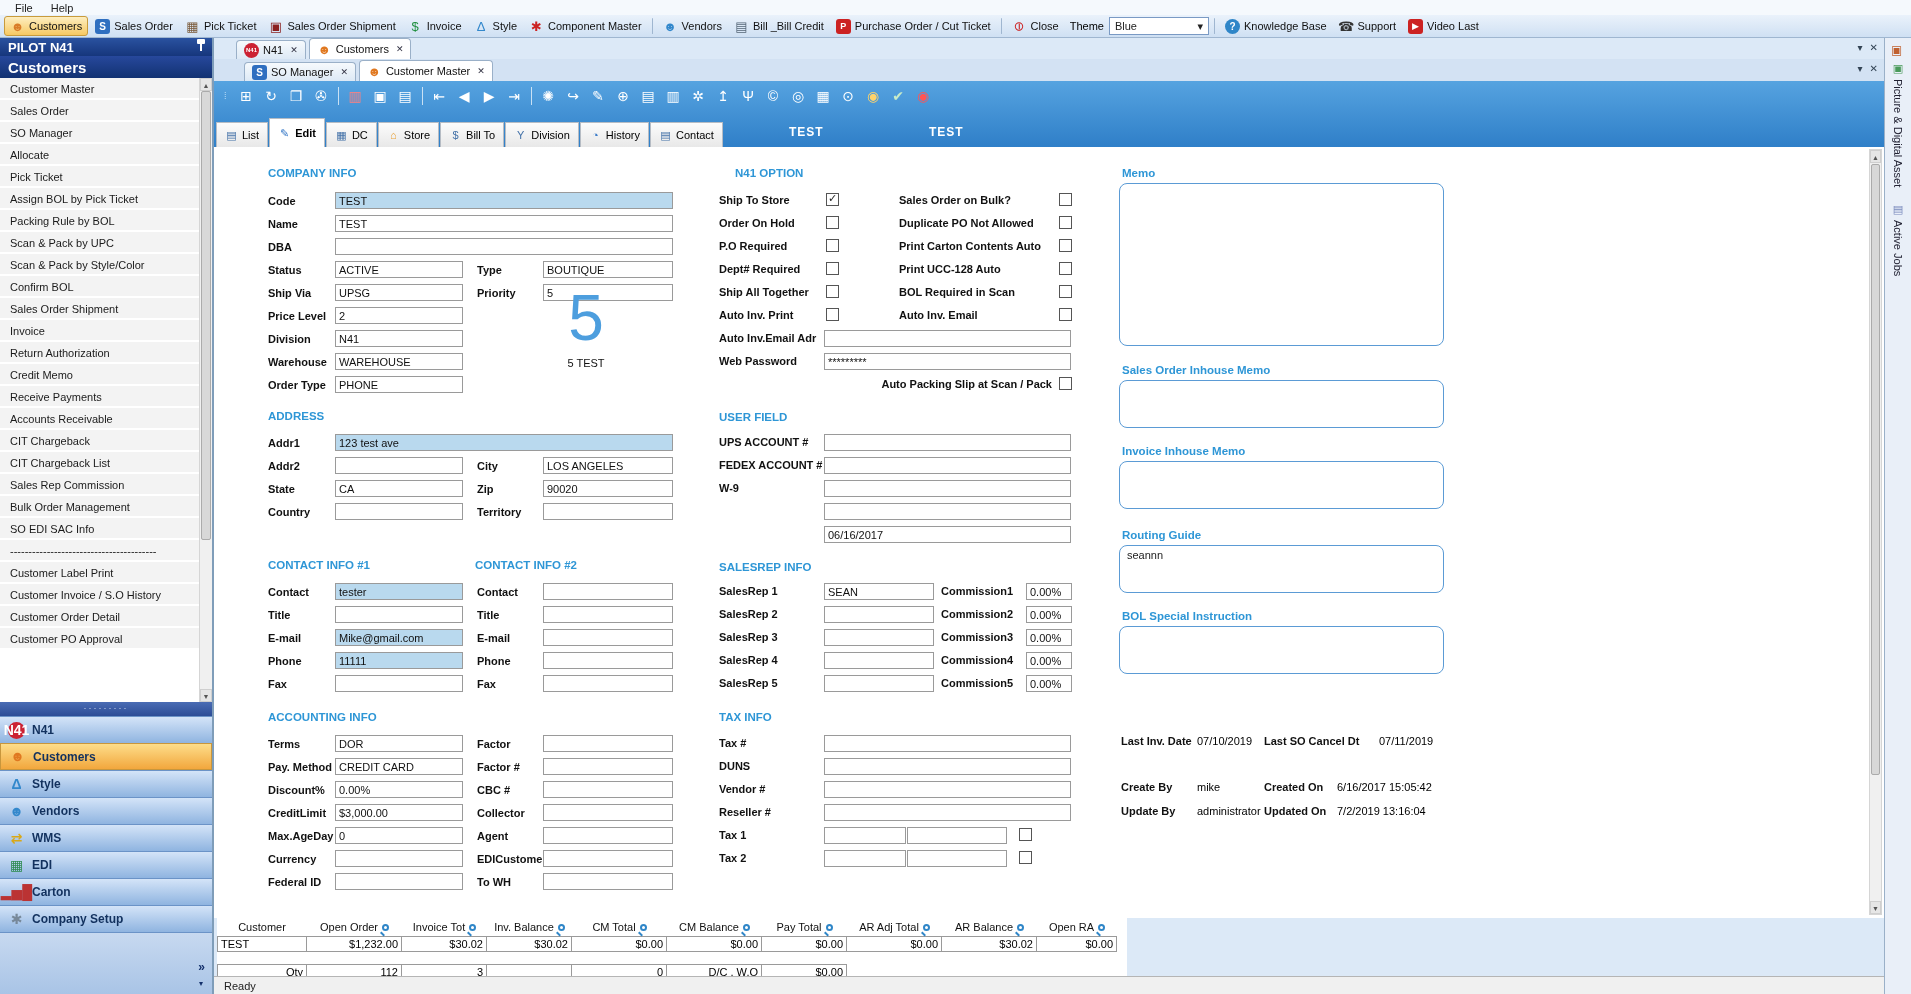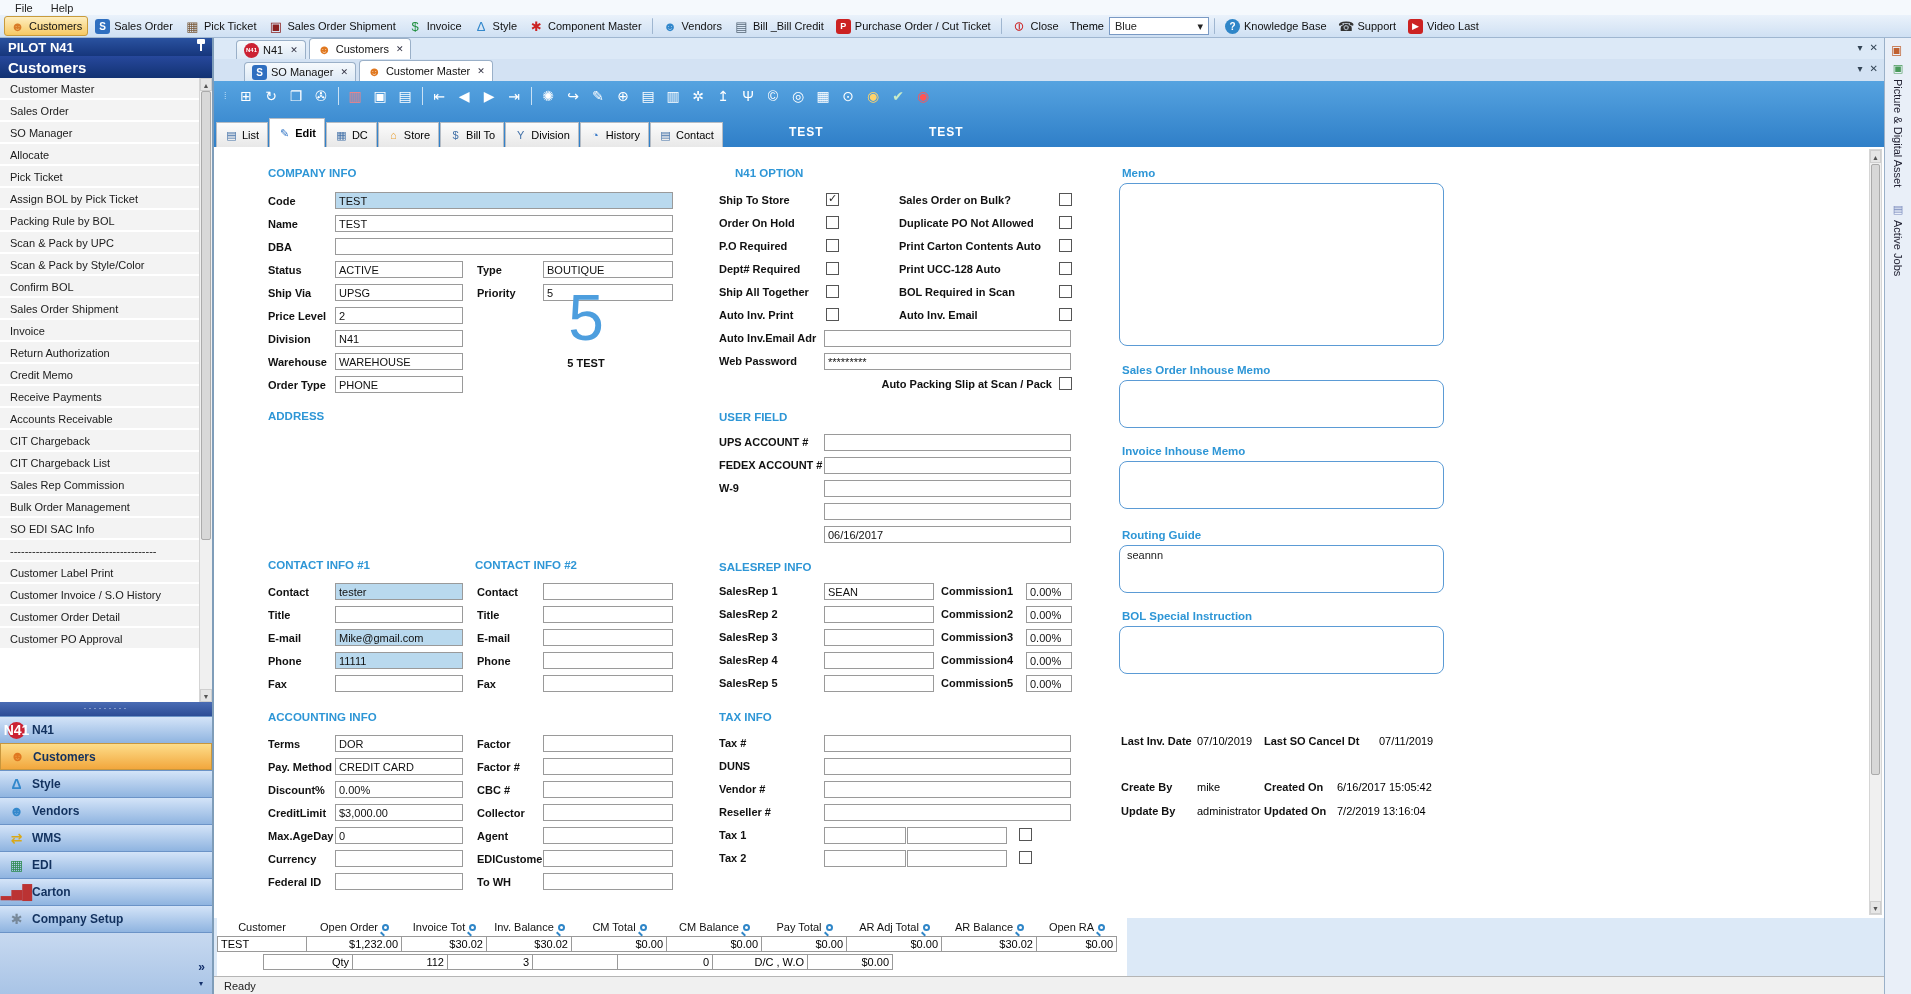--- a/index.html
+++ b/index.html
@@ -91,21 +91,21 @@
   .row { display:flex; align-items:center; height:17px; margin-bottom:6px; }
   .lbl { font-size:11px; font-weight:bold; color:#111; white-space:nowrap; }
   .row .lbl { width:67px; flex:none; }
   .row .lbl.r { width:66px; margin-left:14px; flex:none; }
   .inp { height:17px; border:1px solid #9a9a9a; font-size:11px; font-family:"Liberation Sans",sans-serif;
     padding:0 3px; background:#fff; color:#111; }
   .inp.hl { background:#b9d9ee; }
   .w-wide { width:338px; } .w-nar { width:128px; } .w-r { width:130px; }
   .big5 { position:absolute; left:255px; top:140px; width:130px; text-align:center; }
   .big5 .n { font-size:64px; color:#4d9ede; line-height:62px; }
-  .big5 .cap { font-size:11px; font-weight:bold; margin-top:8px; color:#111; }
+  .big5 .cap { font-size:11px; font-weight:normal; margin-top:8px; color:#111; }
   .orow { position:relative; height:17px; margin-bottom:6px; }
   .orow .lbl { position:absolute; left:0; top:2px; }
   .orow .inp { position:absolute; top:0; }
   .cbx { position:absolute; top:1px; width:13px; height:13px; border:1px solid #555; background:#fff; }
   .cbx.on::after { content:"✓"; position:absolute; top:-2px; left:1px; font-size:11px; color:#222; }
   .memoT { position:absolute; color:#2e96d6; font-weight:bold; font-size:11.5px; }
   .memo { position:absolute; border:1px solid #5b9bd5; border-radius:8px; background:#fff;
     font-size:11px; color:#222; padding:3px 7px; width:325px; }
   .arow { position:absolute; height:16px; font-size:11px; }
   .arow span { position:absolute; white-space:nowrap; }
@@ -119,21 +119,21 @@
   .thead { height:18px; align-items:center; }
   .hcell { display:flex; align-items:center; justify-content:center; gap:4px; font-size:11px; color:#111; }
   .mag { width:7px; height:7px; border:2px solid #2f86c8; border-radius:50%; position:relative; display:none; flex:none; }
   .mag.show { display:inline-block; }
   .mag::after { content:""; position:absolute; width:5px; height:2px; background:#2f86c8; left:-4px; top:7px; transform:rotate(45deg); }
   .trow { height:16px; }
   .tcell { border:1px solid #9a9a9a; border-left:none; text-align:right; padding:0 3px; line-height:14px;
     white-space:nowrap; overflow:hidden; }
   .tcell:first-child { border-left:1px solid #9a9a9a; }
   .trow.r1 .tcell:first-child { text-align:left; }
-  .trow.r2 { margin-top:2px;padding-left:46px; }
+  .trow.r2 { margin-top:12px; }
   .trow.r2 .tcell:nth-child(n+8) { border:none; }
   .trow.r2 .tcell:first-child { border:1px solid #9a9a9a; text-align:right; }
 
   .statusbar { position:absolute; top:938px; width:100%; height:18px; background:#f0f0f0;
     border-top:1px solid #b5b5b5; font-size:11px; color:#222; display:flex; align-items:center; padding-left:10px; }
 
   
   .dock { position:absolute; left:1884px; top:38px; width:27px; height:956px; background:#e9eff8; border-left:1px solid #9ab0c8; }
   .dock-top { position:absolute; top:5px; left:6px; font-size:12px; color:#c06030; }
   .dtabs { position:absolute; top:24px; left:0; width:100%; display:flex; flex-direction:column; gap:16px; align-items:center; }
@@ -392,20 +392,44 @@
               <span class="lbl">Order Type</span>
               <input class="inp w-nar" value="PHONE" style="">
             </div>
         </div>
         <div class="big5">
           <div class="n">5</div>
           <div class="cap">5 TEST</div>
         </div>
 
         <div class="sect" style="top:263px;left:2px">ADDRESS</div>
+        <div class="rows" style="top:287px">
+          <div class="row">
+              <span class="lbl">Addr1</span>
+              <input class="inp hl w-wide" value="123 test ave" style="">
+            </div>
+          <div class="row">
+              <span class="lbl">Addr2</span>
+              <input class="inp w-nar" value="" style="">
+              <span class="lbl r">City</span>
+              <input class="inp w-r" value="LOS ANGELES" style="">
+            </div>
+          <div class="row">
+              <span class="lbl">State</span>
+              <input class="inp w-nar" value="CA" style="">
+              <span class="lbl r">Zip</span>
+              <input class="inp w-r" value="90020" style="">
+            </div>
+          <div class="row">
+              <span class="lbl">Country</span>
+              <input class="inp w-nar" value="" style="">
+              <span class="lbl r">Territory</span>
+              <input class="inp w-r" value="" style="">
+            </div>
+        </div>
 
         <div class="sect" style="top:412px;left:2px">CONTACT INFO #1</div>
         <div class="sect" style="top:412px;left:209px">CONTACT INFO #2</div>
         <div class="rows" style="top:436px">
 
         <div class="row">
             <span class="lbl">Contact</span>
             <input class="inp w-nar hl" value="tester" style="">
             <span class="lbl r">Contact</span>
             <input class="inp w-r" value="" style="">

